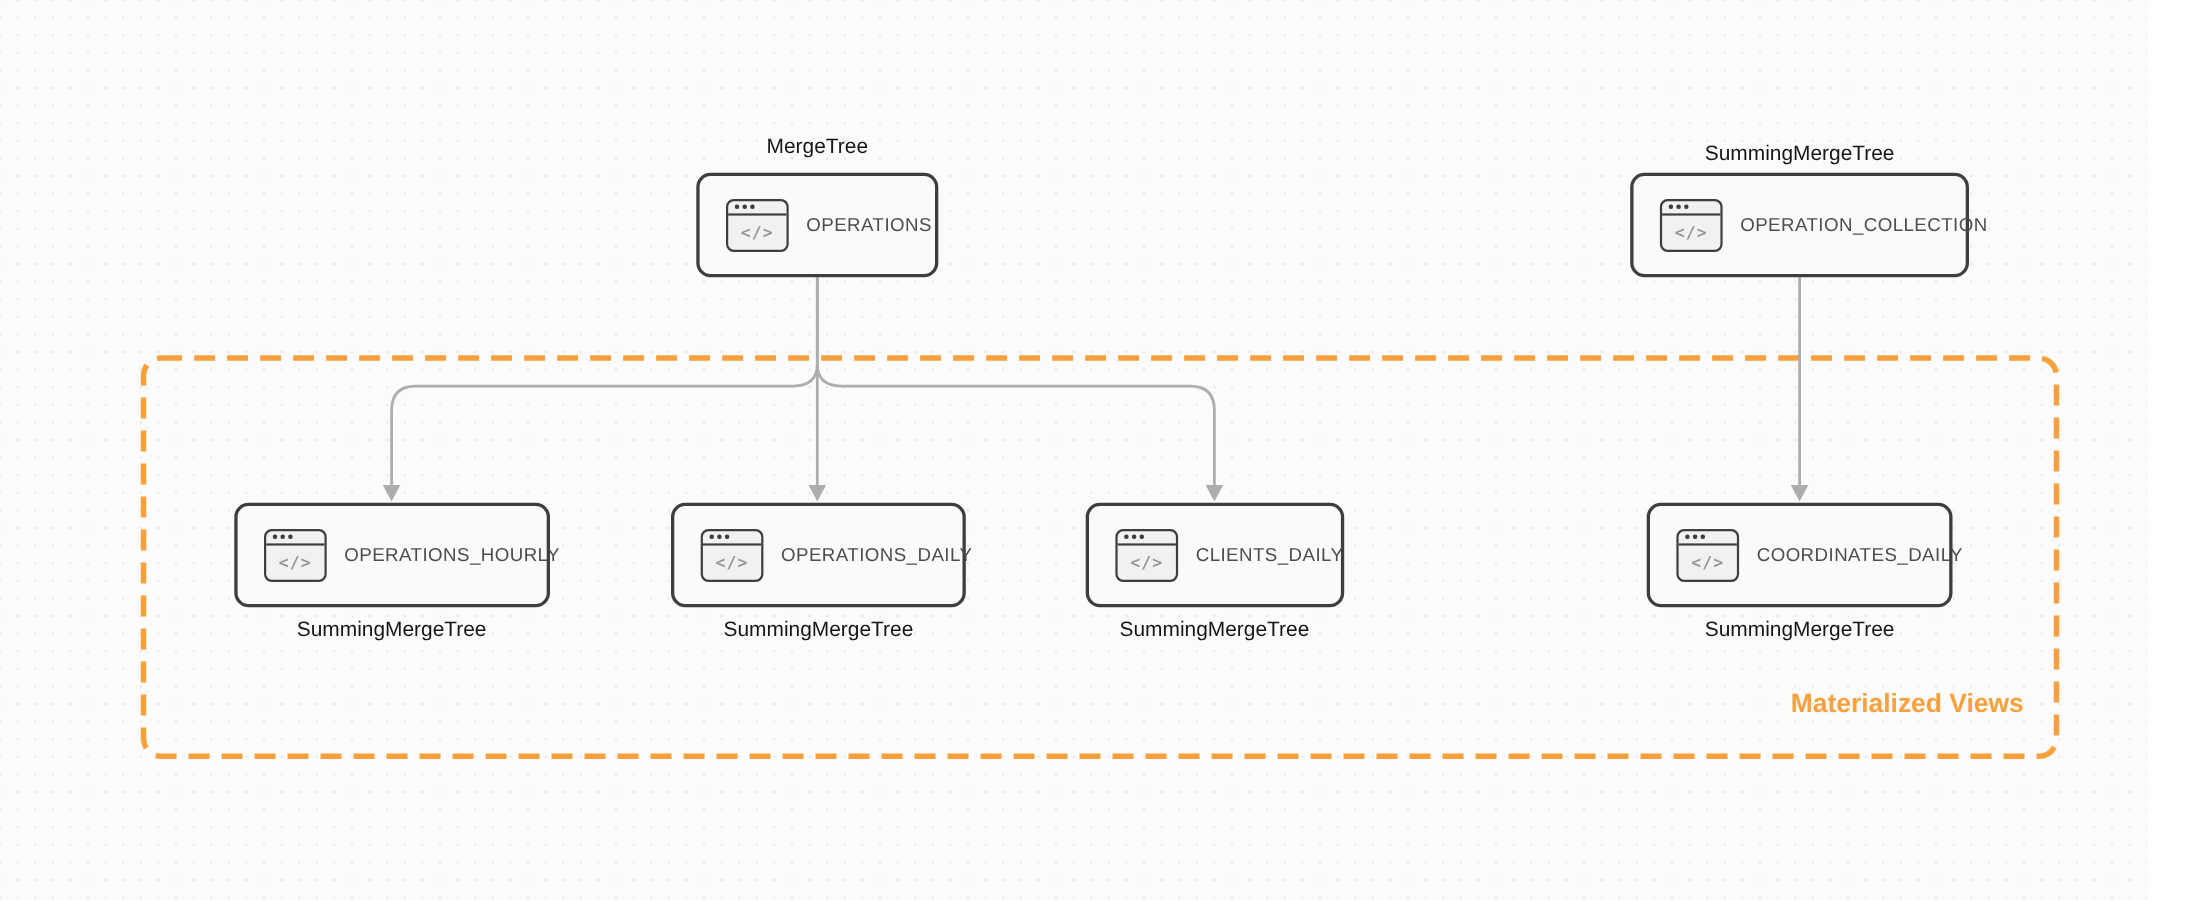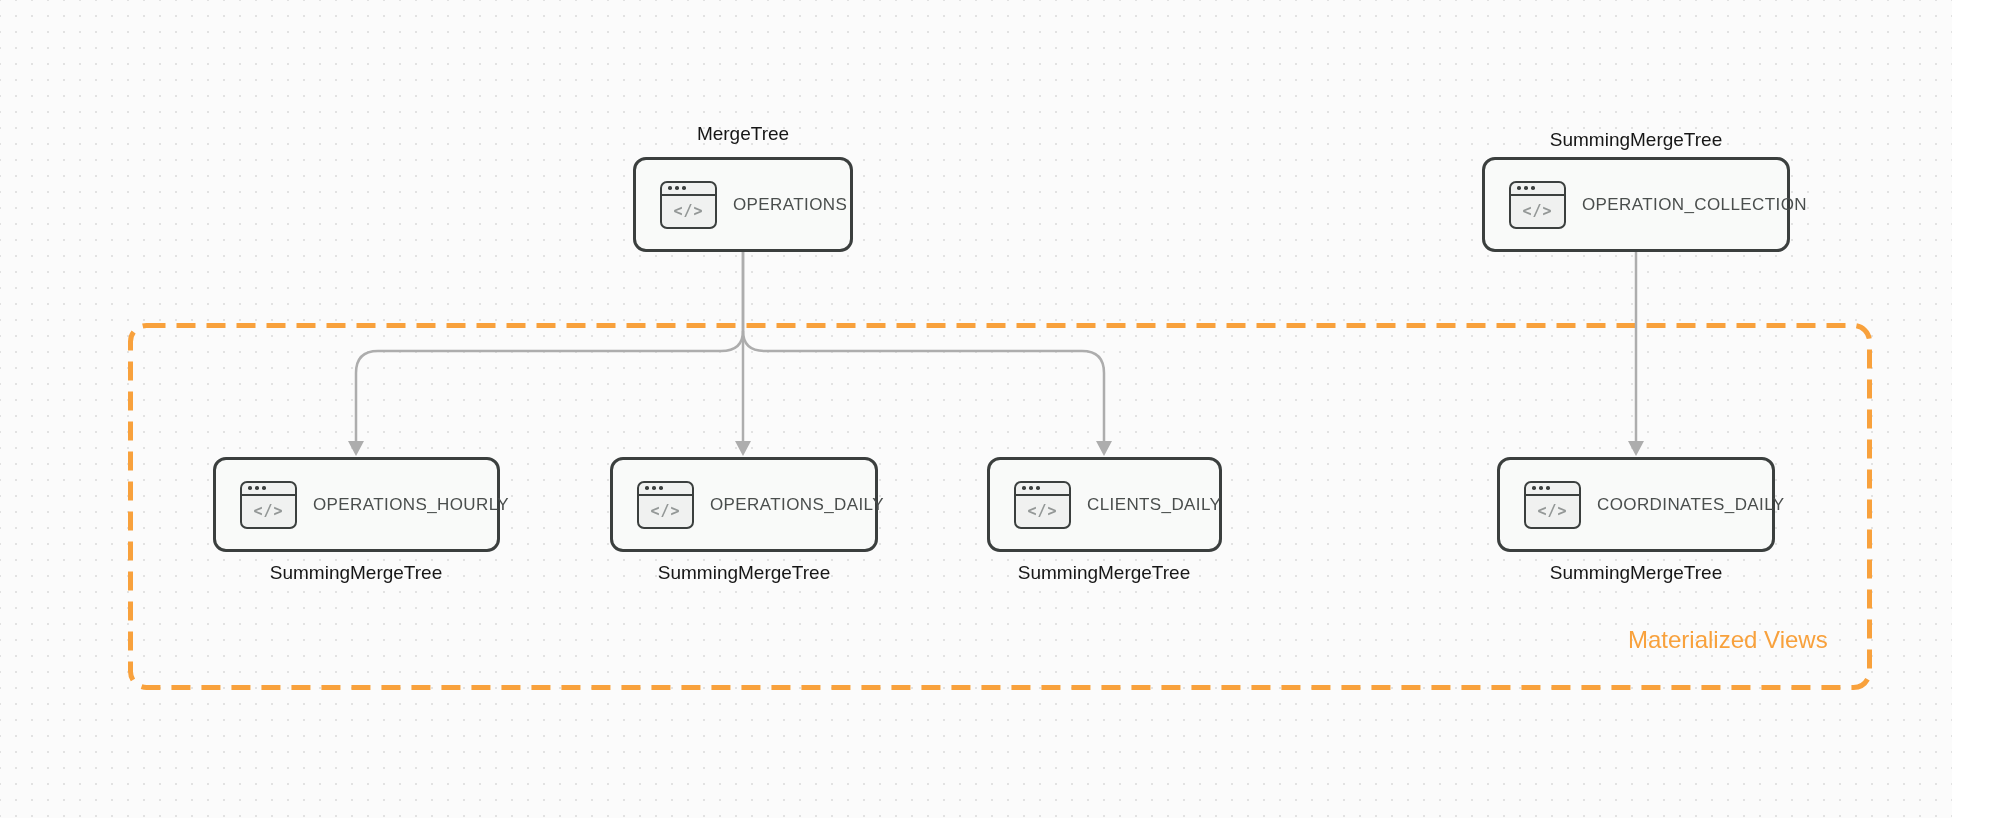--- a/index.html
+++ b/index.html
@@ -89,21 +89,21 @@
   .el-operation-collection { left: 1636px; top: 129px; }
   .el-operations-hourly    { left: 356px;  top: 562px; }
   .el-operations-daily     { left: 744px;  top: 562px; }
   .el-clients-daily        { left: 1104px; top: 562px; }
   .el-coordinates-daily    { left: 1636px; top: 562px; }
   
   .group-label {
     position: absolute;
     left: 1628px; top: 626px;
     font-size: 24px;
-    font-weight: 400;
+    font-weight: 700;
     color: #F8A13C;
     white-space: nowrap;
     z-index: 2;
   }
 </style>
 </head>
 <body>
 
 <div id="canvas">
 

